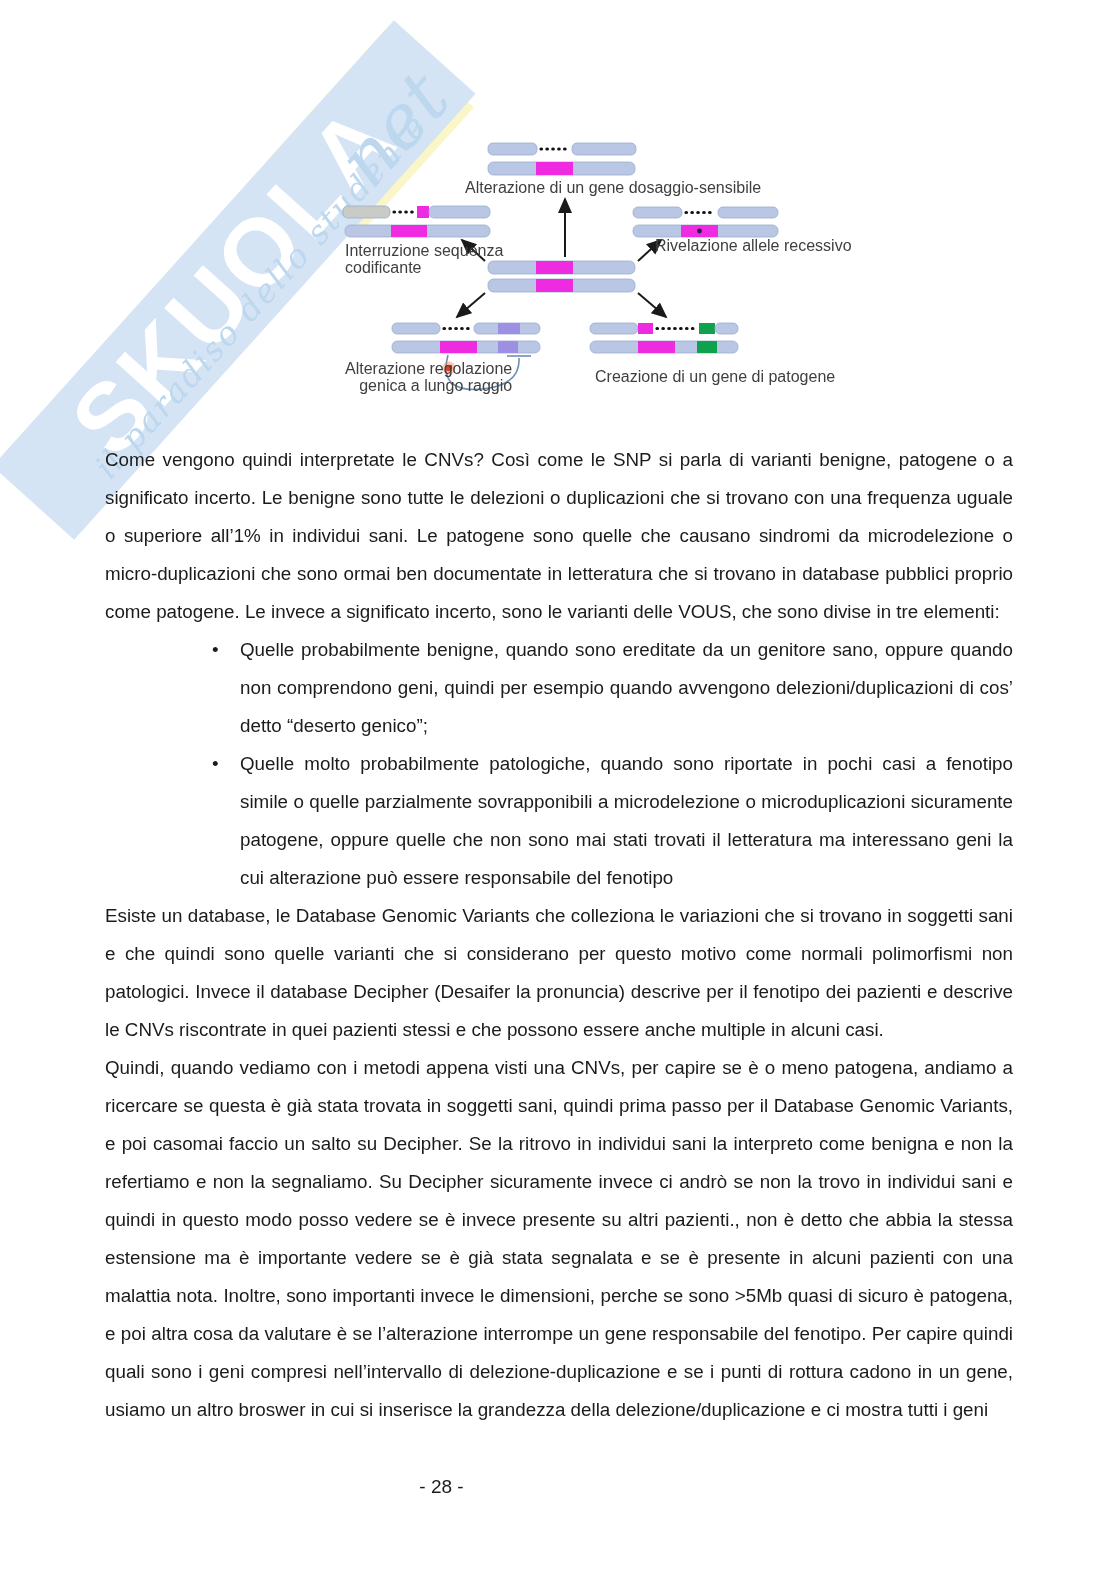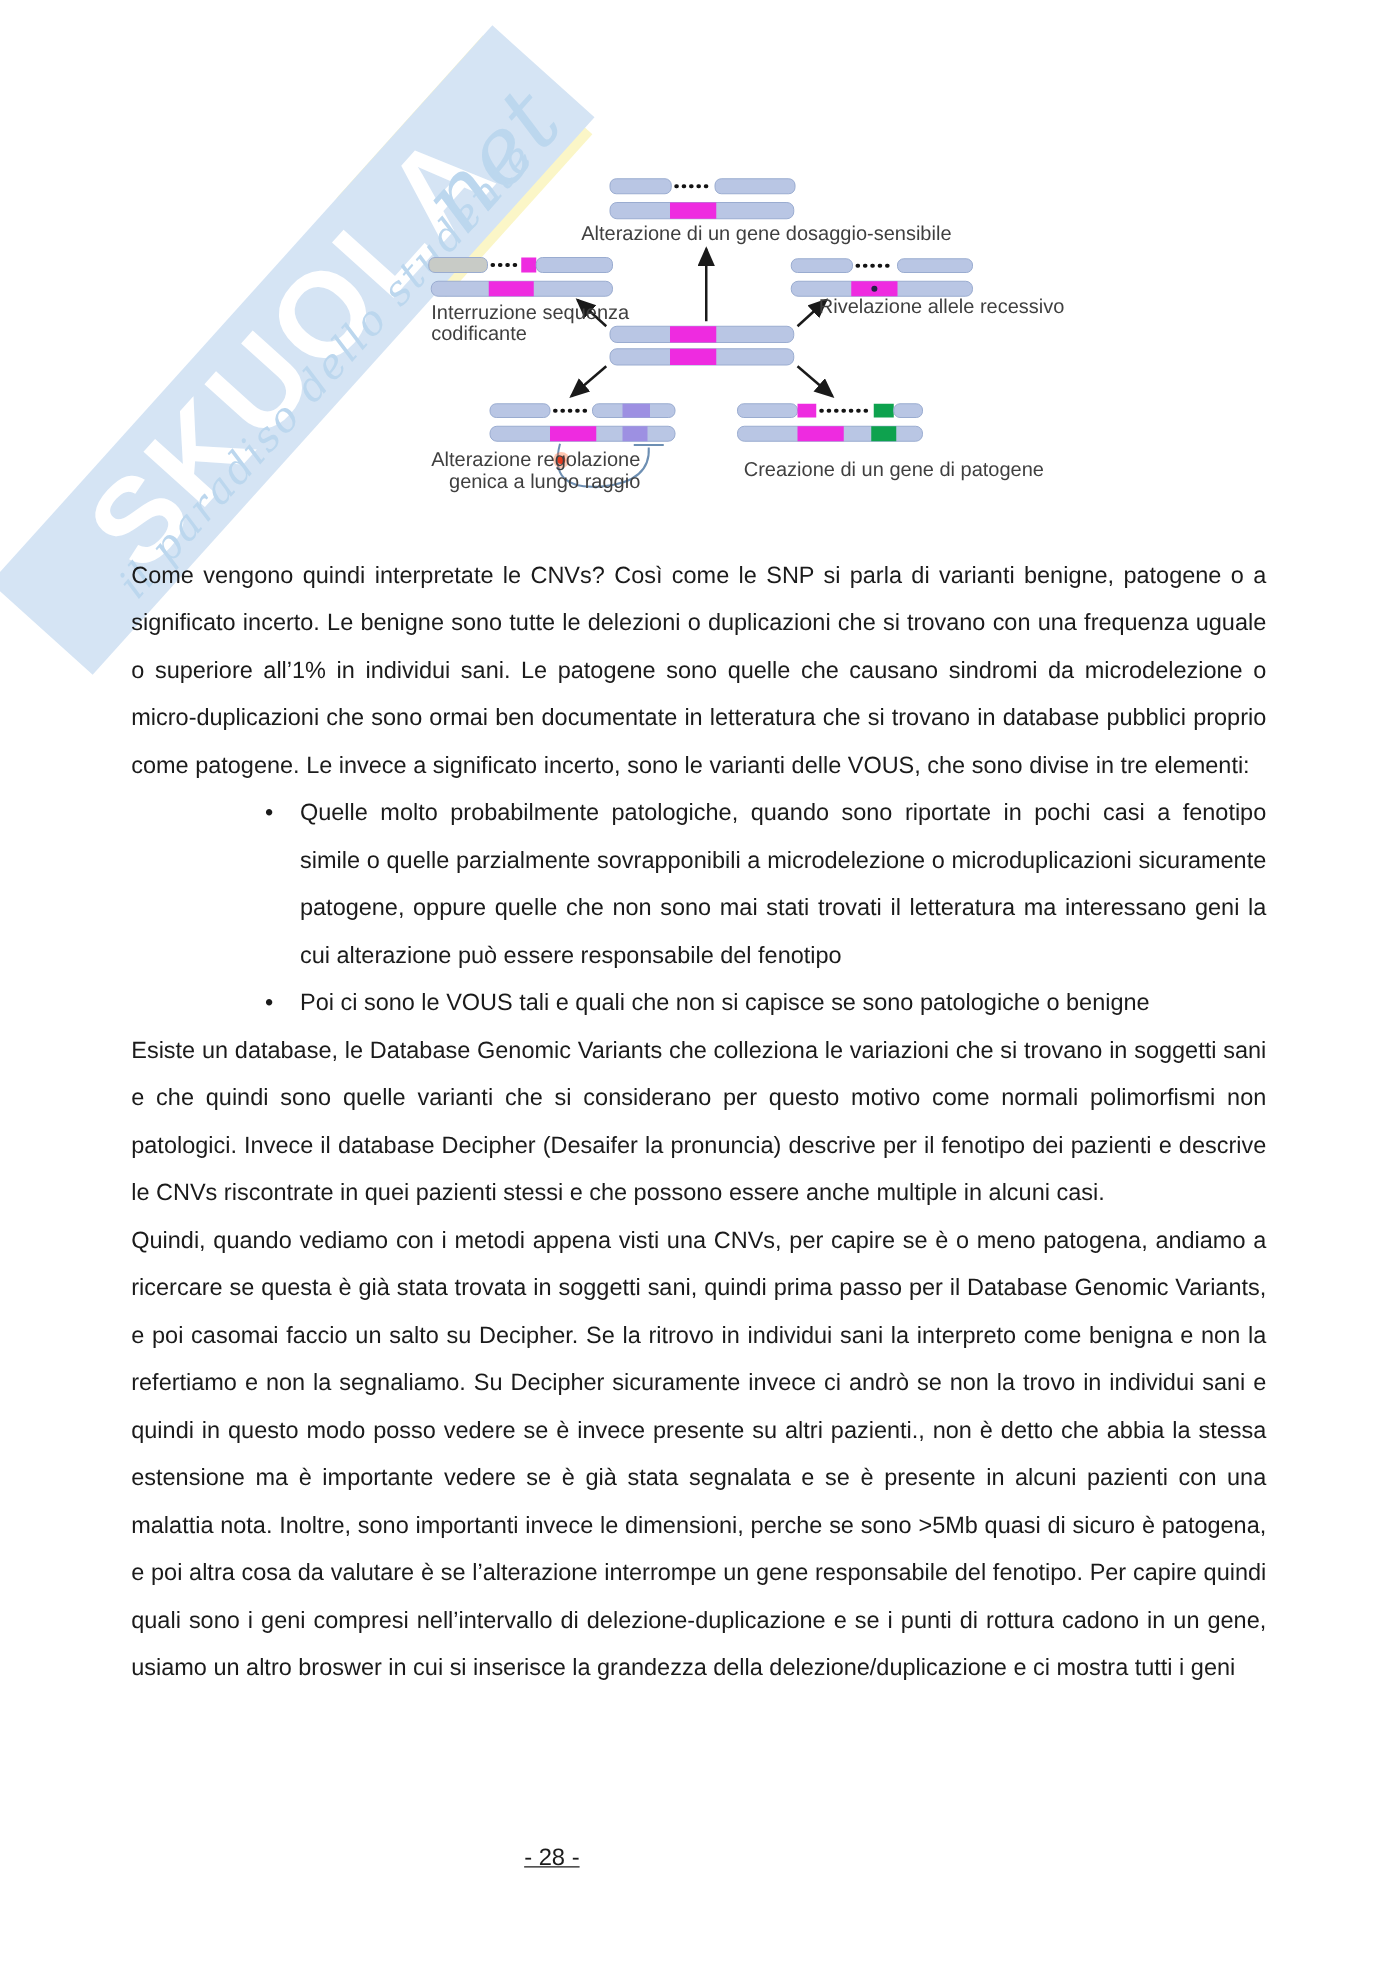--- a/index.html
+++ b/index.html
@@ -37,21 +37,21 @@
   .content{position:absolute;left:105px;top:441px;width:908px;
            font-size:18.8px;line-height:38px;color:var(--body_text);
            text-align:justify;text-justify:inter-word;}
   .content p{margin:0;}
   .content ul{margin:0;padding:0;list-style:none;}
   .content li{padding-left:135px;position:relative;}
   .content li::before{content:"\2022";position:absolute;left:107px;top:0;}
   .b{font-weight:normal;}
 
   .footer{position:absolute;left:0;top:1476px;width:883px;text-align:center;
-          font-size:19px;color:var(--body_text);text-decoration:underline;}
+          font-size:19px;color:var(--body_text);}
 </style>
 </head>
 <body>
 
 <div class="page">
 
   <div class="watermark">
     <div class="wm-yellow"></div>
     <div class="wm-band">
       <span class="wm-brand">SKUOLA</span>
@@ -147,21 +147,21 @@
     <div class="dlabel" style="left:10px;top:235px;text-align:right;">
       <div>Alterazione regolazione</div>
       <div>genica a lungo raggio</div>
     </div>
     <div class="dlabel" style="left:260px;top:243px;">Creazione di un gene di patogene</div>
   </div>
 
   <div class="content">
     <p><span>Come vengono quindi interpretate le CNVs? Così come le SNP si parla di varianti </span><span class="b">benigne</span><span>, </span><span class="b">patogene</span><span> o a </span><span class="b">significato incerto</span><span>. Le benigne sono tutte le delezioni o duplicazioni che si trovano con una frequenza uguale o superiore all’1% in individui sani. Le patogene sono quelle che causano sindromi da microdelezione o micro-duplicazioni che sono ormai ben documentate in letteratura che si trovano in database pubblici proprio come patogene. Le invece a significato incerto, sono le varianti delle </span><span class="b">VOUS</span><span>, che sono divise in tre elementi:</span></p>
     <ul>
+      <li><span>Quelle </span><span class="b">probabilmente benigne</span><span>, quando sono ereditate da un genitore sano, oppure quando non comprendono geni, quindi per esempio quando avvengono delezioni/duplicazioni di cos’ detto “deserto genico”;</span></li>
       <li><span>Quelle </span><span class="b">molto probabilmente patologiche</span><span>, quando sono riportate in pochi casi a fenotipo simile o quelle parzialmente sovrapponibili a microdelezione o microduplicazioni sicuramente patogene, oppure quelle che non sono mai stati trovati il letteratura ma interessano geni la cui alterazione può essere responsabile del fenotipo</span></li>
-      <li><span>Poi ci sono le </span><span class="b">VOUS tali e quali</span><span> che non si capisce se sono patologiche o benigne</span></li>
     </ul>
     <p><span>Esiste un database, le </span><span class="b">Database Genomic Variants</span><span> che colleziona le variazioni che si trovano in soggetti sani e che quindi sono quelle varianti che si considerano per questo motivo come normali polimorfismi non patologici. Invece il database </span><span class="b">Decipher</span><span> (Desaifer la pronuncia) descrive per il fenotipo dei pazienti e descrive le CNVs riscontrate in quei pazienti stessi e che possono essere anche multiple in alcuni casi.</span></p>
     <p><span>Quindi, quando vediamo con i metodi appena visti una CNVs, per capire se è o meno patogena, andiamo a ricercare se questa è già stata trovata in soggetti sani, quindi prima passo per il Database Genomic Variants, e poi casomai faccio un salto su Decipher. Se la ritrovo in individui sani la interpreto come benigna e non la refertiamo e non la segnaliamo. Su Decipher sicuramente invece ci andrò se non la trovo in individui sani e quindi in questo modo posso vedere se è invece presente su altri pazienti., non è detto che abbia la stessa estensione ma è importante vedere se è già stata segnalata e se è presente in alcuni pazienti con una malattia nota. Inoltre, sono importanti invece le </span><span class="b">dimensioni</span><span>, perche se sono </span><span class="b">&gt;5Mb</span><span> quasi di sicuro è </span><span class="b">patogena</span><span>, e poi altra cosa da valutare è se l’alterazione </span><span class="b">interrompe un gene responsabile del fenotipo</span><span>. Per capire quindi quali sono i geni compresi nell’intervallo di delezione-duplicazione e se i punti di rottura cadono in un gene, usiamo un altro broswer in cui si inserisce la grandezza della delezione/duplicazione e ci mostra tutti i geni</span></p>
   </div>
 
   <div class="footer">- 28 -</div>
 </div>
 
 </body></html>

